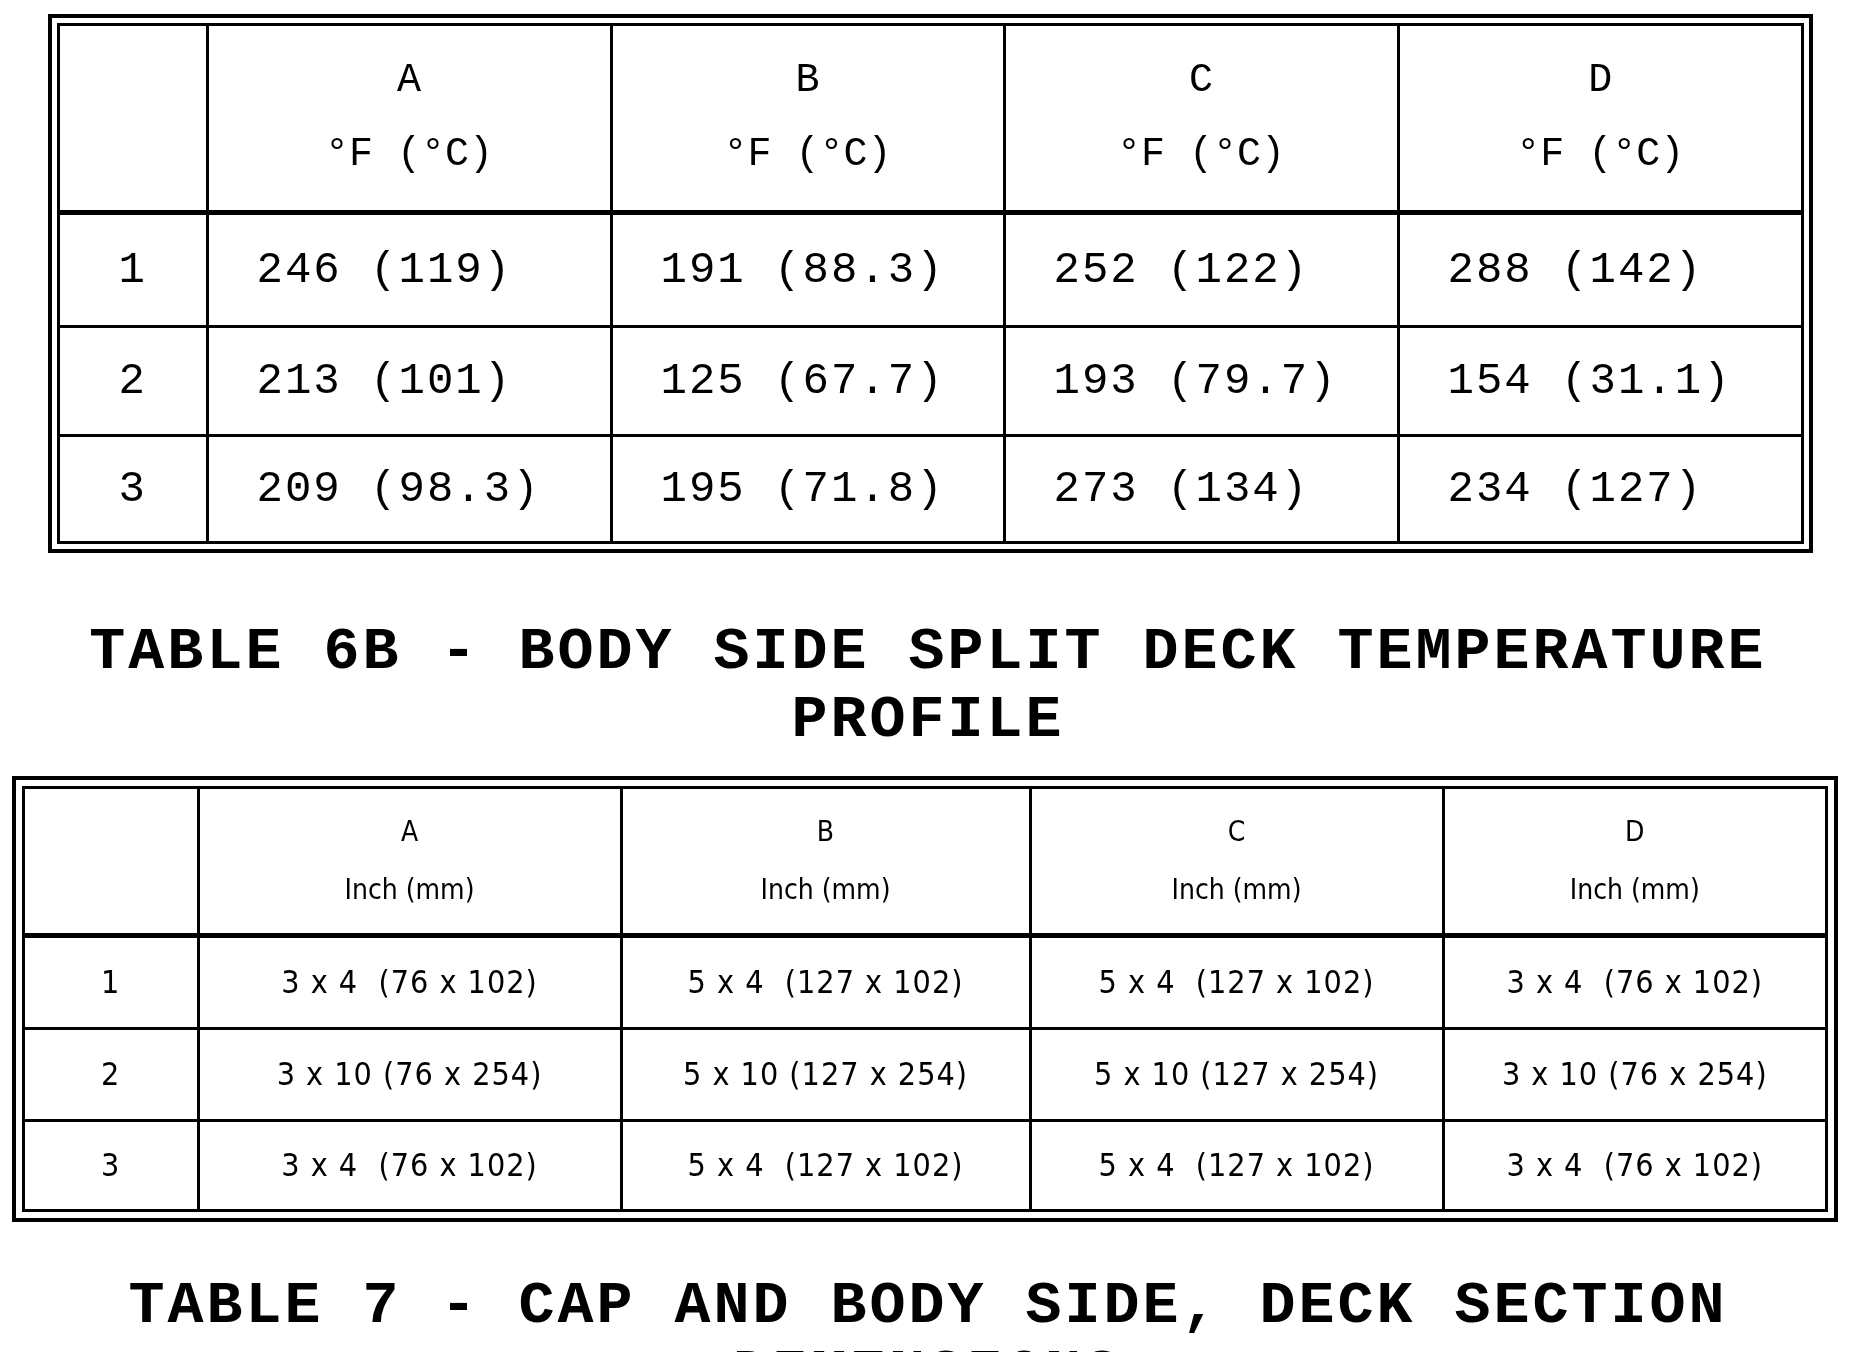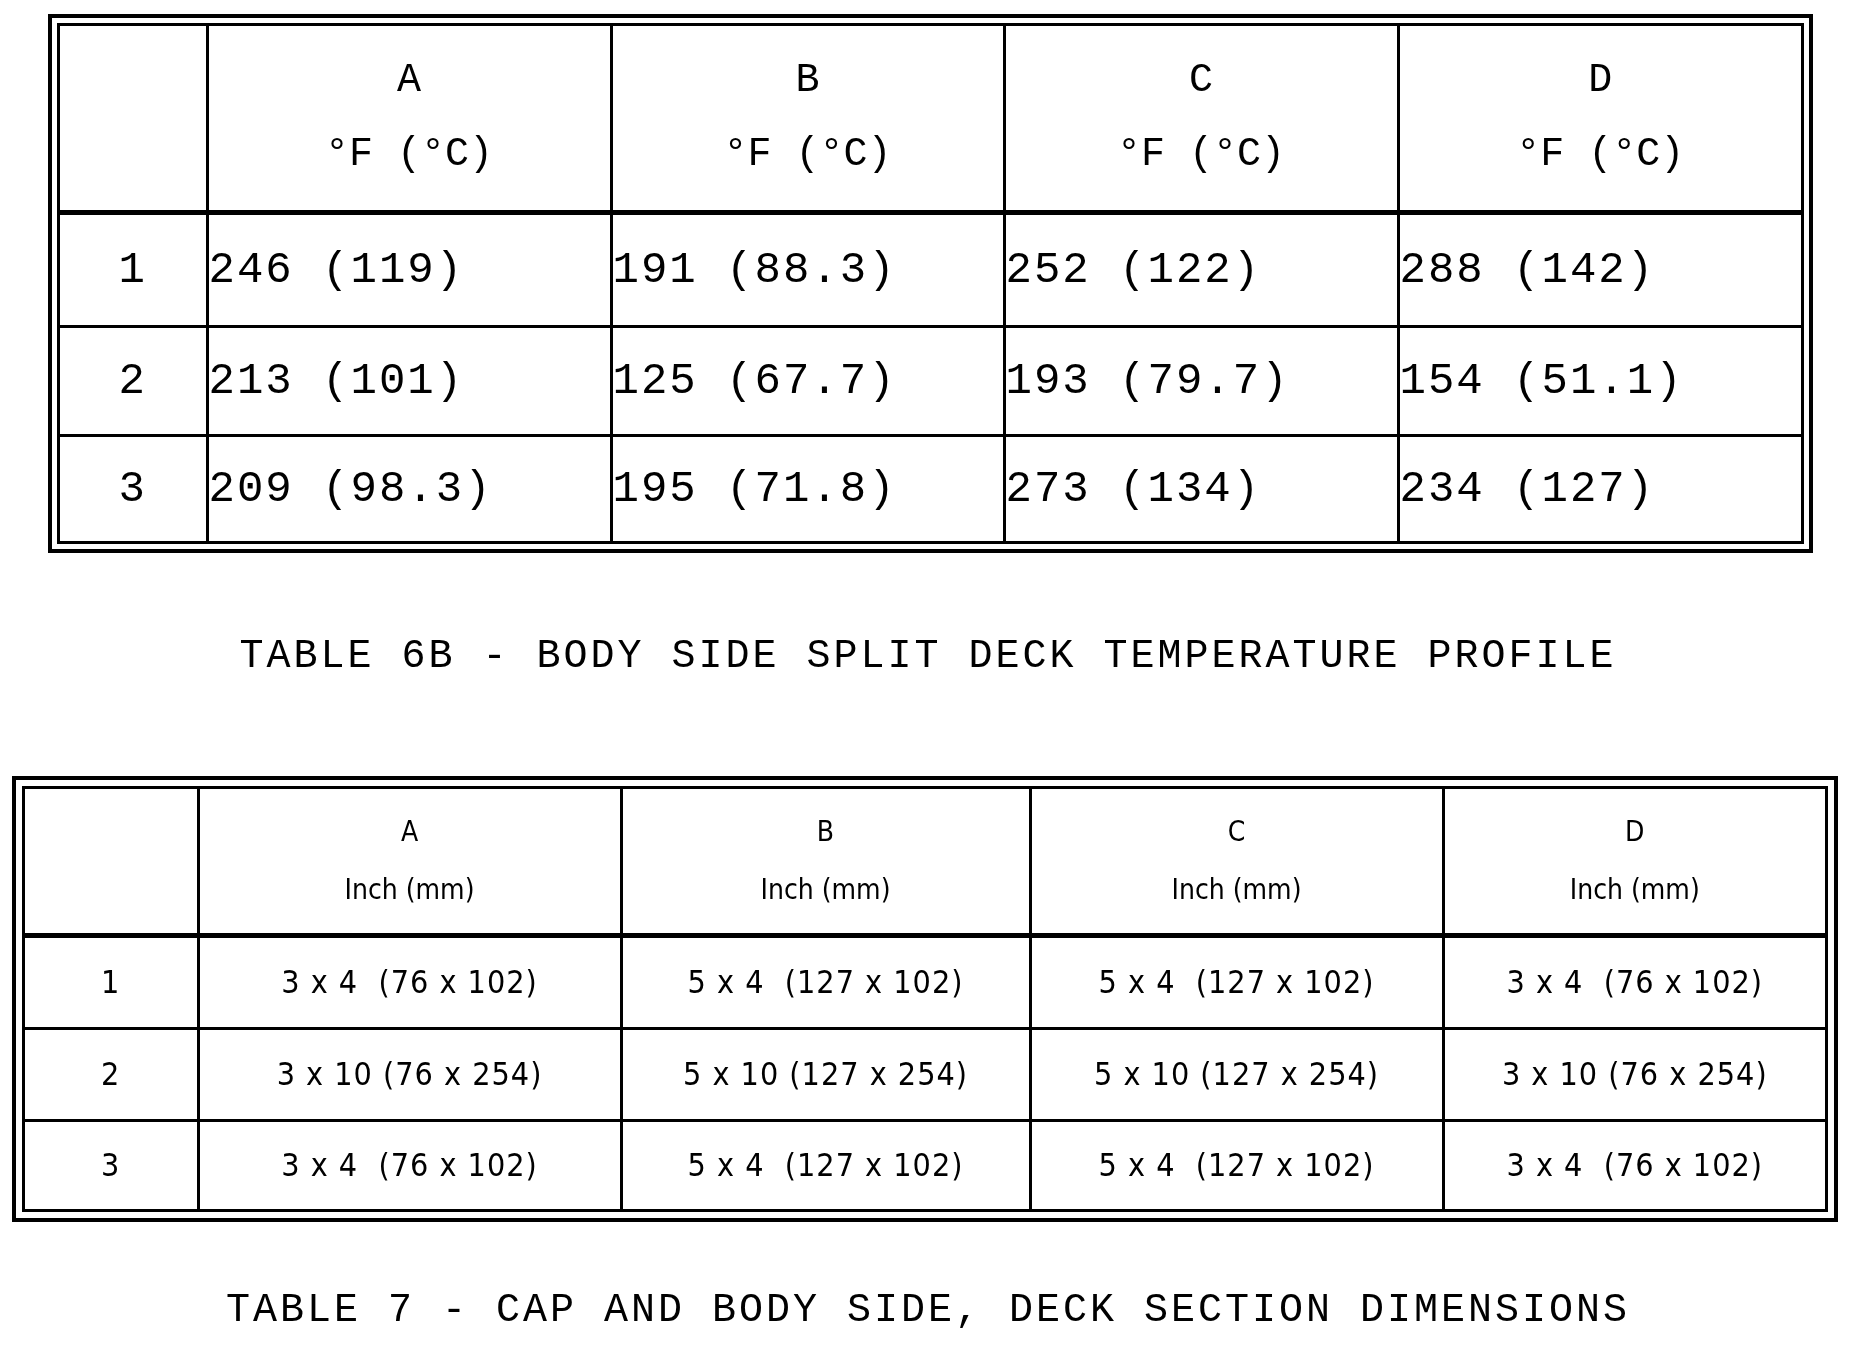--- a/index.html
+++ b/index.html
@@ -9,27 +9,27 @@
   table { border-collapse:collapse; width:100%; height:100%; table-layout:fixed; }
   td, th { border:3px solid #000; text-align:center; vertical-align:middle; padding:0; font-weight:normal; }
   tr:first-child td, tr:first-child th { border-top:none; }
   tr:last-child td { border-bottom:none; }
   td:first-child, th:first-child { border-left:none; }
   td:last-child, th:last-child { border-right:none; }
   .hdr-row th { border-bottom-width:5px; }
   .t6 { font-family:"Liberation Mono","DejaVu Sans Mono",monospace; font-weight:bold; }
   .t6 th { font-size:40px; line-height:74px; }
   .t6 td { font-size:44px; letter-spacing:2px; }
-  .t6 td.val { text-align:left; }
+  .t6 td.val { text-align:left; padding-left:48px; }
   .t7 { font-family:"DejaVu Sans Condensed","DejaVu Sans",sans-serif; font-weight:bold; }
   .t7 th { font-size:28px; line-height:58px; }
   .t7 td { font-size:32px; letter-spacing:1px; }
   .caption { position:absolute; left:0; width:1856px; text-align:center;
-    font-family:"Liberation Mono","DejaVu Sans Mono",monospace; font-weight:normal;
-    font-size:40px; letter-spacing:3px;margin-top:16px; }
+    font-family:"Liberation Mono","DejaVu Sans Mono",monospace; font-weight:bold;
+    font-size:60px; letter-spacing:3px; }
   .hline { display:block; white-space:pre; }
 </style>
 </head>
 <body>
 
 <div class="tbl-frame" style="left:48px; top:14px; width:1765px; height:539px;">
   <div class="tbl-inner" style="left:5px; top:5px; right:5px; bottom:5px;">
     <table class="t6">
       <colgroup>
         <col style="width:147px">
@@ -63,21 +63,21 @@
         <td class="val">246 (119)</td>
         <td class="val">191 (88.3)</td>
         <td class="val">252 (122)</td>
         <td class="val">288 (142)</td>
       </tr>
       <tr style="height:109px">
         <td>2</td>
         <td class="val">213 (101)</td>
         <td class="val">125 (67.7)</td>
         <td class="val">193 (79.7)</td>
-        <td class="val">154 (51.1)</td>
+        <td class="val">154 (31.1)</td>
       </tr>
       <tr>
         <td>3</td>
         <td class="val">209 (98.3)</td>
         <td class="val">195 (71.8)</td>
         <td class="val">273 (134)</td>
         <td class="val">234 (127)</td>
       </tr>
     </tbody>
       </table>

